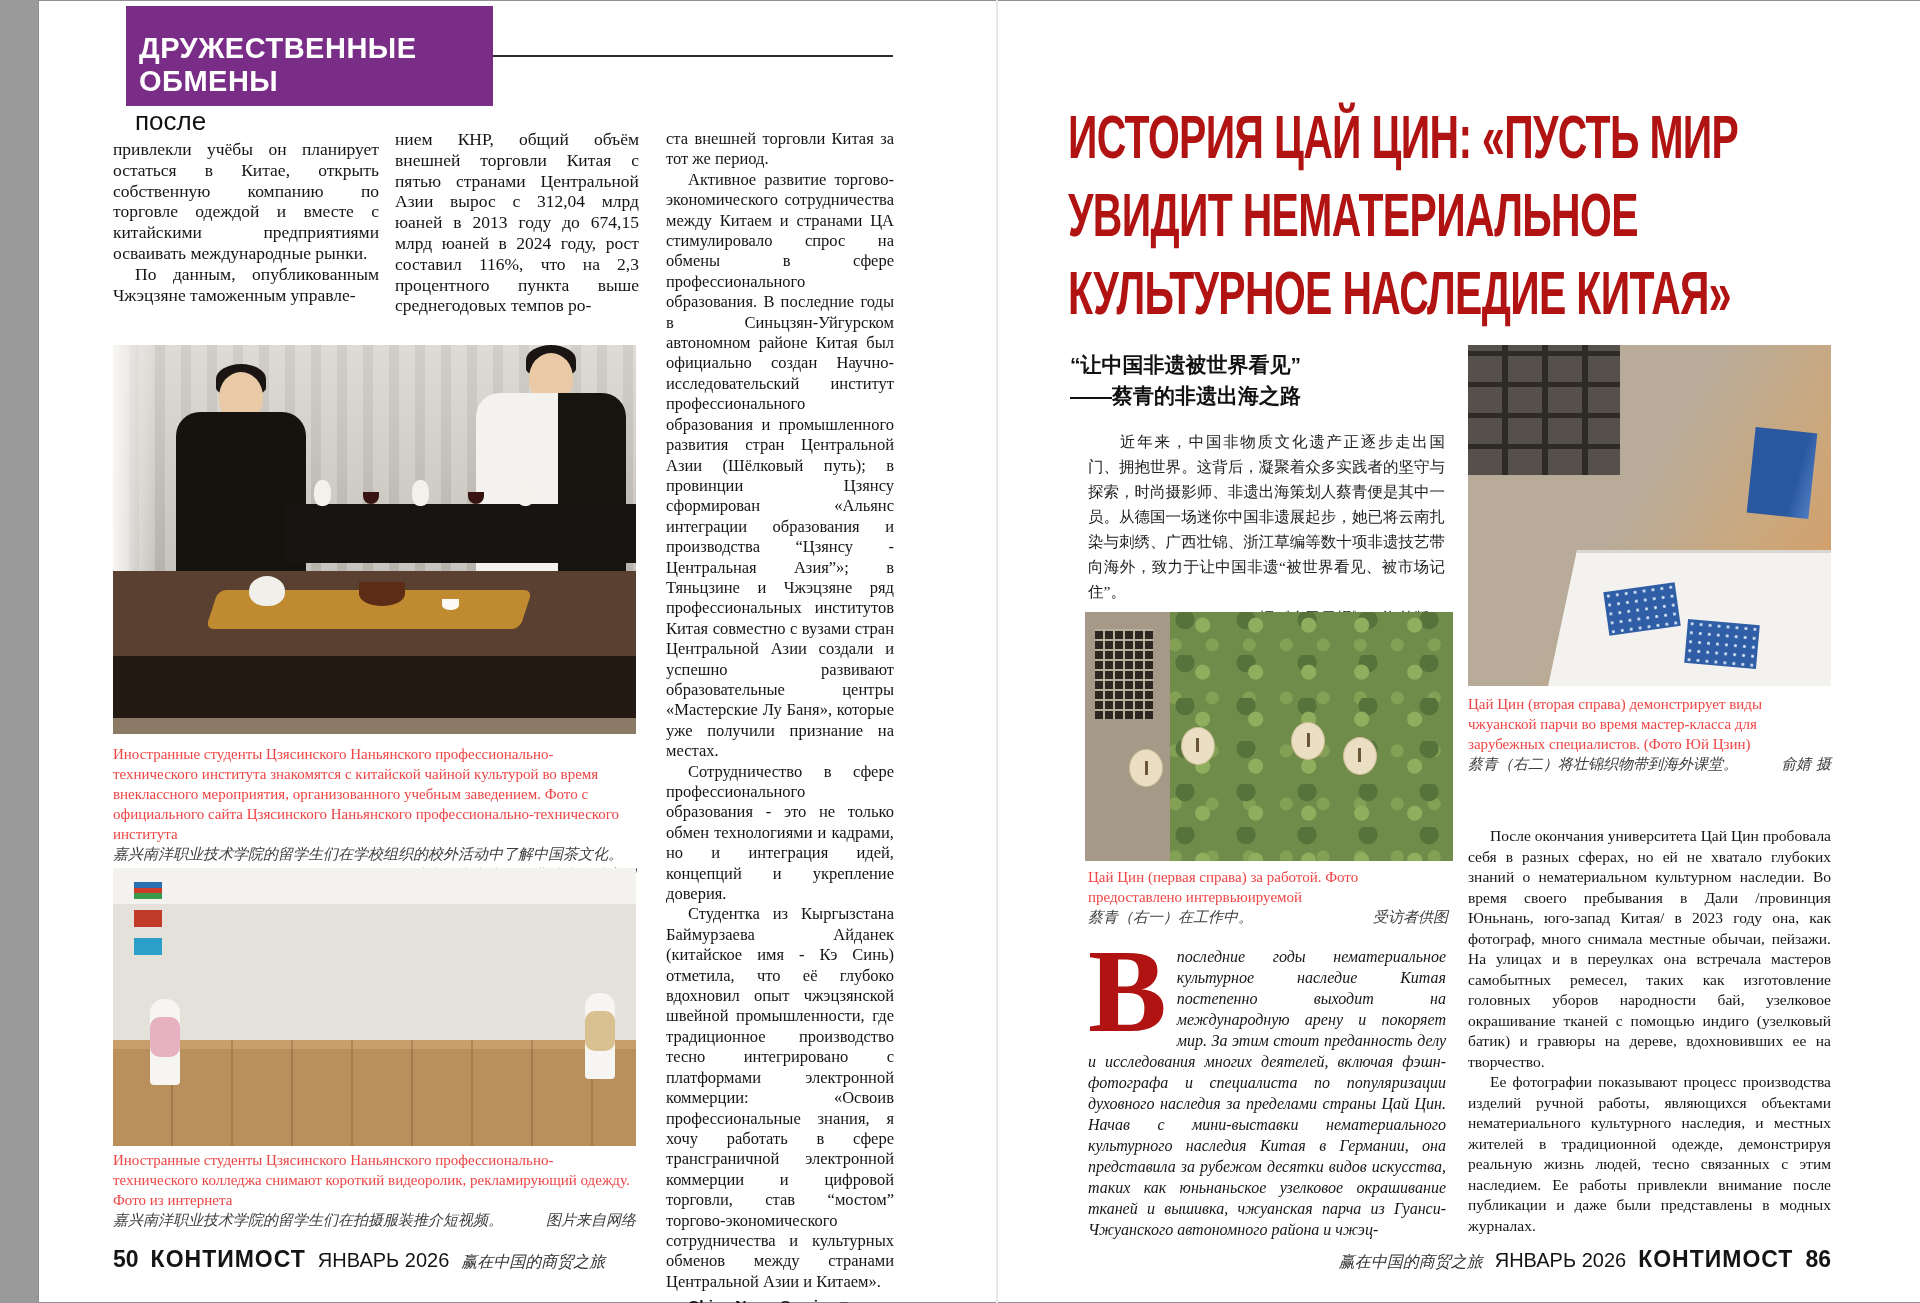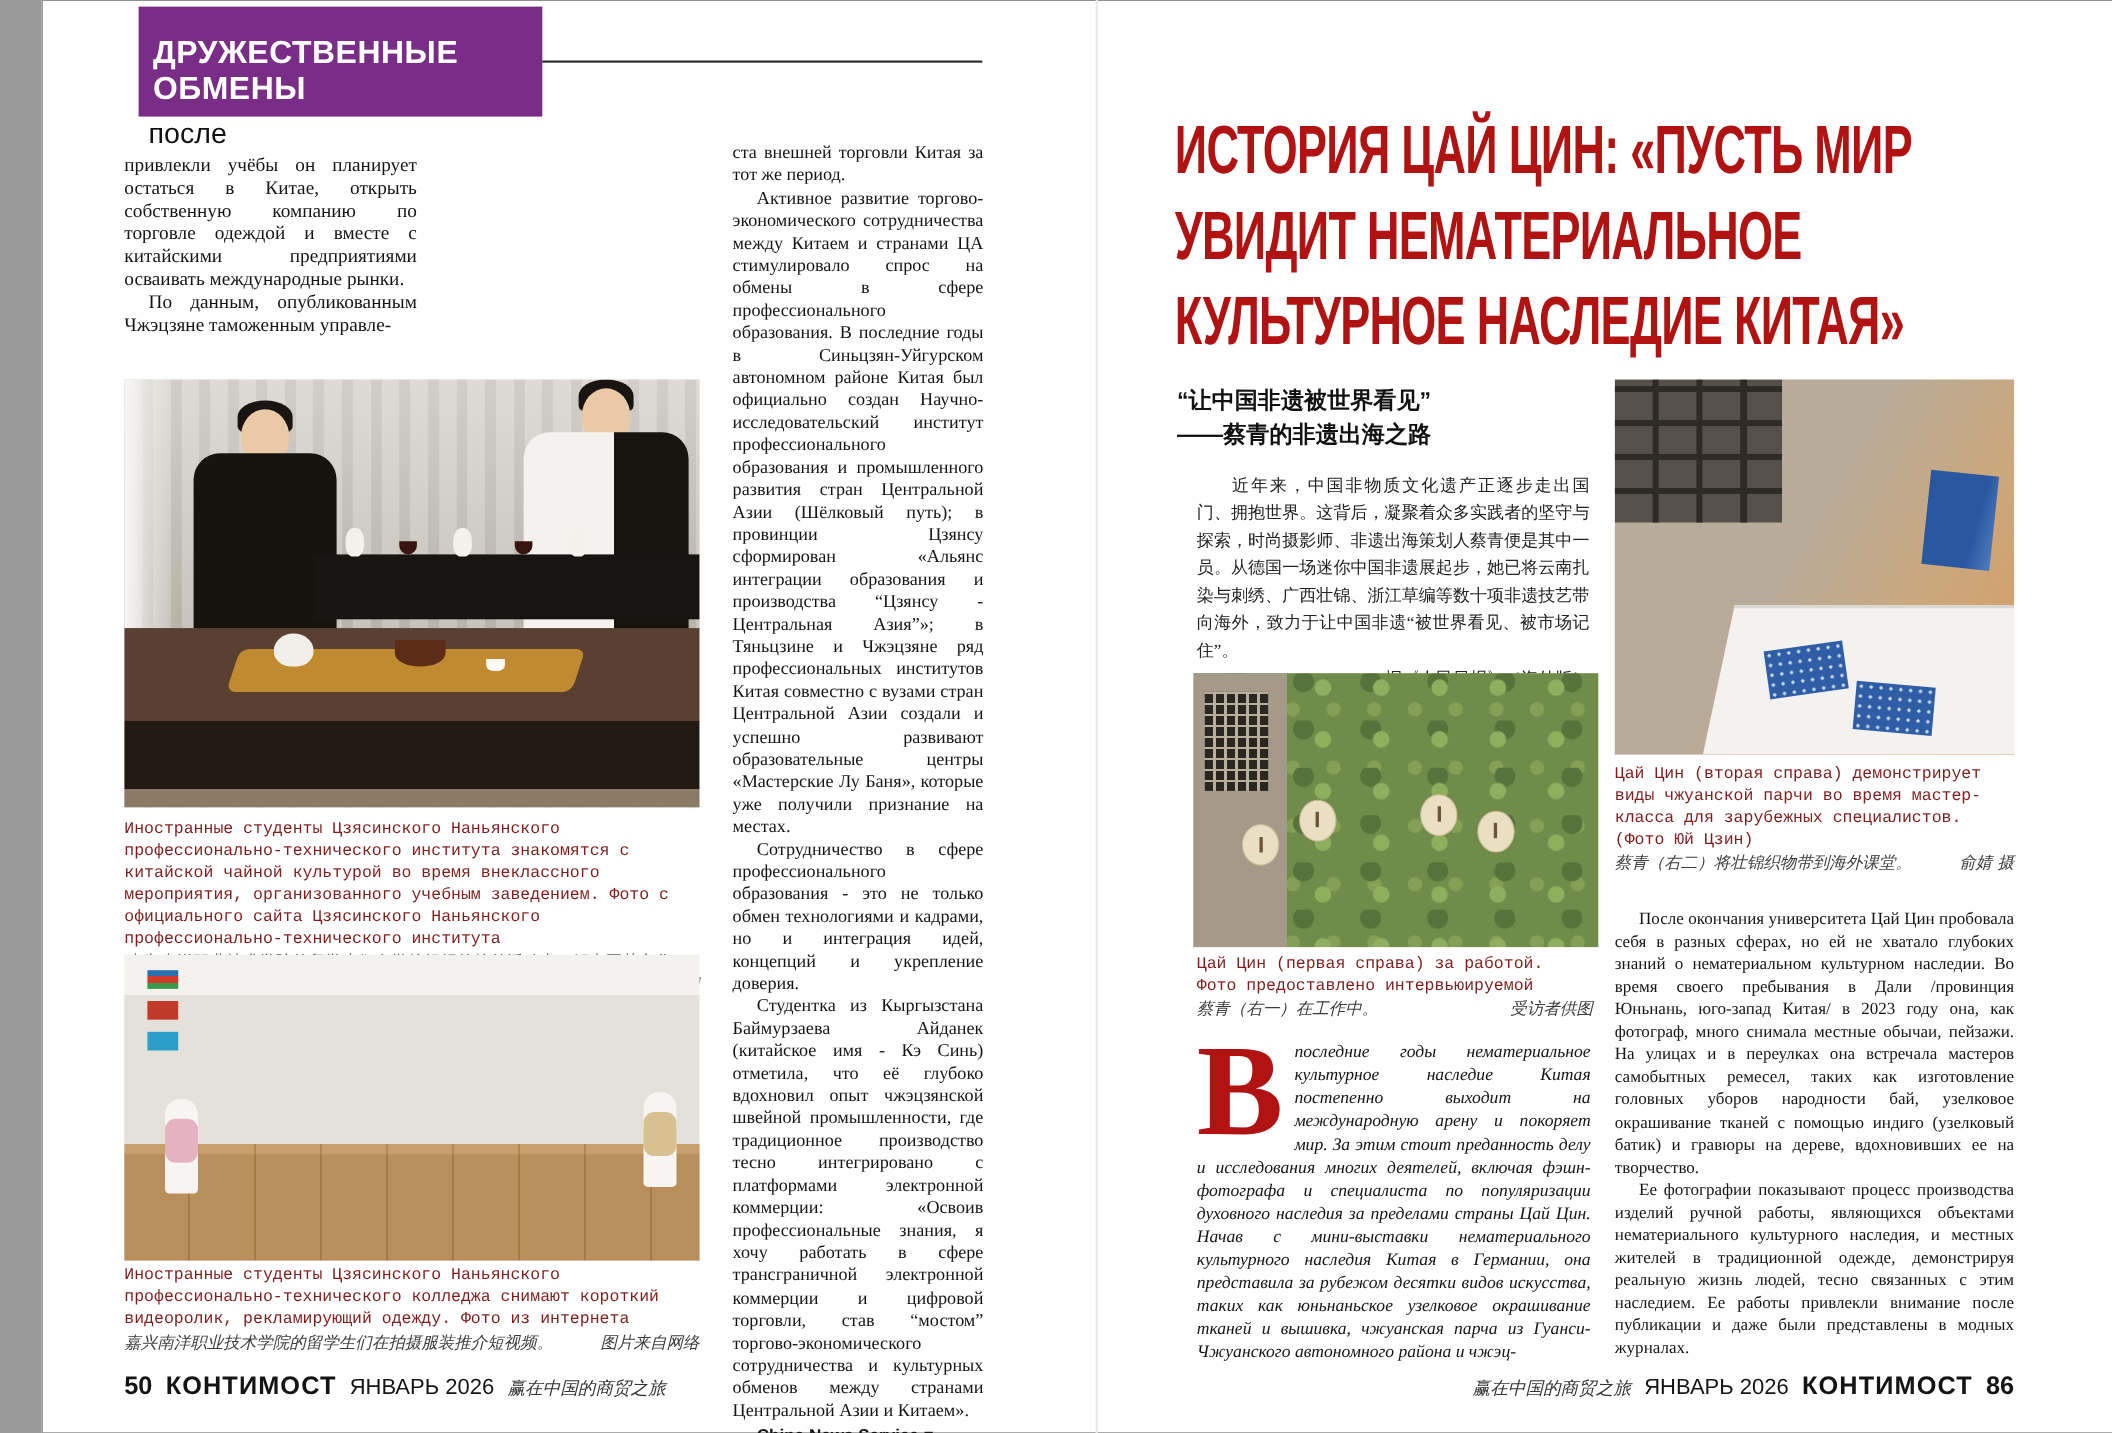--- a/index.html
+++ b/index.html
@@ -14,21 +14,21 @@
     font-weight:bold;font-size:29px;line-height:33px;padding:0 10px 8px 13px;letter-spacing:.5px;}
   #top-rule{left:455px;top:55px;width:400px;height:2px;background:#2b2b2b;}
   #zh-tag{left:97px;top:106px;font-size:26px;color:#111;font-family:"Liberation Sans",sans-serif;}
   .bodycol p{margin:0;text-align:justify;}
   .bodycol p.ind{text-indent:22px;}
   #col1{left:75px;top:139px;width:266px;font-size:17.5px;line-height:20.8px;}
   #col2{left:357px;top:129px;width:244px;font-size:17.5px;line-height:20.8px;}
   #col3{left:628px;top:129px;width:228px;font-size:16.5px;line-height:20.4px;}
   #col3 .byline{margin-top:4px;text-indent:22px;font-family:"Liberation Sans",sans-serif;
     font-size:15.5px;font-weight:bold;}
-  .cap-ru{font-family:Liberation Mono, monospace;font-size:15px;line-height:20px;color:#7f1d1d;}
+  .cap-ru{font-family:Liberation Serif, serif;font-size:15px;line-height:20px;color:#ef4444;}
   .cap-zh{font-family:"DejaVu Serif",serif;font-style:italic;font-size:15px;line-height:21px;color:#3c3c3c;}
   .cap-zh-row{display:flex;justify-content:space-between;}
   .cap-zh-right{text-align:right;}
   #caption1{left:75px;top:744px;width:523px;}
   #caption2{left:75px;top:1150px;width:523px;}
   .footer{display:flex;align-items:baseline;gap:12px;font-family:"Liberation Sans",sans-serif;}
   .footer .num{font-weight:bold;font-size:23px;}
   .footer .brand{font-weight:bold;font-size:23px;letter-spacing:1px;}
   .footer .issue{font-size:20px;}
   .footer .slog{font-family:"DejaVu Serif",serif;font-style:italic;font-size:16px;color:#333;}
@@ -144,20 +144,23 @@
   <div class="abs" id="purple-block">
     <div class="tag">ДРУЖЕСТВЕННЫЕ ОБМЕНЫ</div>
   </div>
   <div class="abs" id="top-rule"></div>
   <div class="abs" id="zh-tag">после</div>
 
   <div class="abs bodycol" id="col1">
     <p>привлекли учёбы он планирует остаться в Китае, открыть собственную компанию по торговле одеждой и вместе с китайскими предприятиями осваивать международные рынки.</p>
     <p class="ind">По данным, опубликованным Чжэцзяне таможенным управле-</p>
   </div>
+  <div class="abs bodycol" id="col2">
+    <p>нием КНР, общий объём внешней торговли Китая с пятью странами Центральной Азии вырос с 312,04 млрд юаней в 2013 году до 674,15 млрд юаней в 2024 году, рост составил 116%, что на 2,3 процентного пункта выше среднегодовых темпов ро-</p>
+  </div>
   <div class="abs bodycol" id="col3">
     <p>ста внешней торговли Китая за тот же период.</p>
     <p class="ind">Активное развитие торгово-экономического сотрудничества между Китаем и странами ЦА стимулировало спрос на обмены в сфере профессионального образования. В последние годы в Синьцзян-Уйгурском автономном районе Китая был официально создан Научно-исследовательский институт профессионального образования и промышленного развития стран Центральной Азии (Шёлковый путь); в провинции Цзянсу сформирован «Альянс интеграции образования и производства “Цзянсу - Центральная Азия”»; в Тяньцзине и Чжэцзяне ряд профессиональных институтов Китая совместно с вузами стран Центральной Азии создали и успешно развивают образовательные центры «Мастерские Лу Баня», которые уже получили признание на местах.</p>
     <p class="ind">Сотрудничество в сфере профессионального образования - это не только обмен технологиями и кадрами, но и интеграция идей, концепций и укрепление доверия.</p>
     <p class="ind">Студентка из Кыргызстана Баймурзаева Айданек (китайское имя - Кэ Синь) отметила, что её глубоко вдохновил опыт чжэцзянской швейной промышленности, где традиционное производство тесно интегрировано с платформами электронной коммерции: «Освоив профессиональные знания, я хочу работать в сфере трансграничной электронной коммерции и цифровой торговли, став “мостом” торгово-экономического сотрудничества и культурных обменов между странами Центральной Азии и Китаем».</p>
     <p class="byline">China News Service ■</p>
   </div>
 
   <div class="abs photo" id="photo-tea">
     <div class="window-light"></div>

